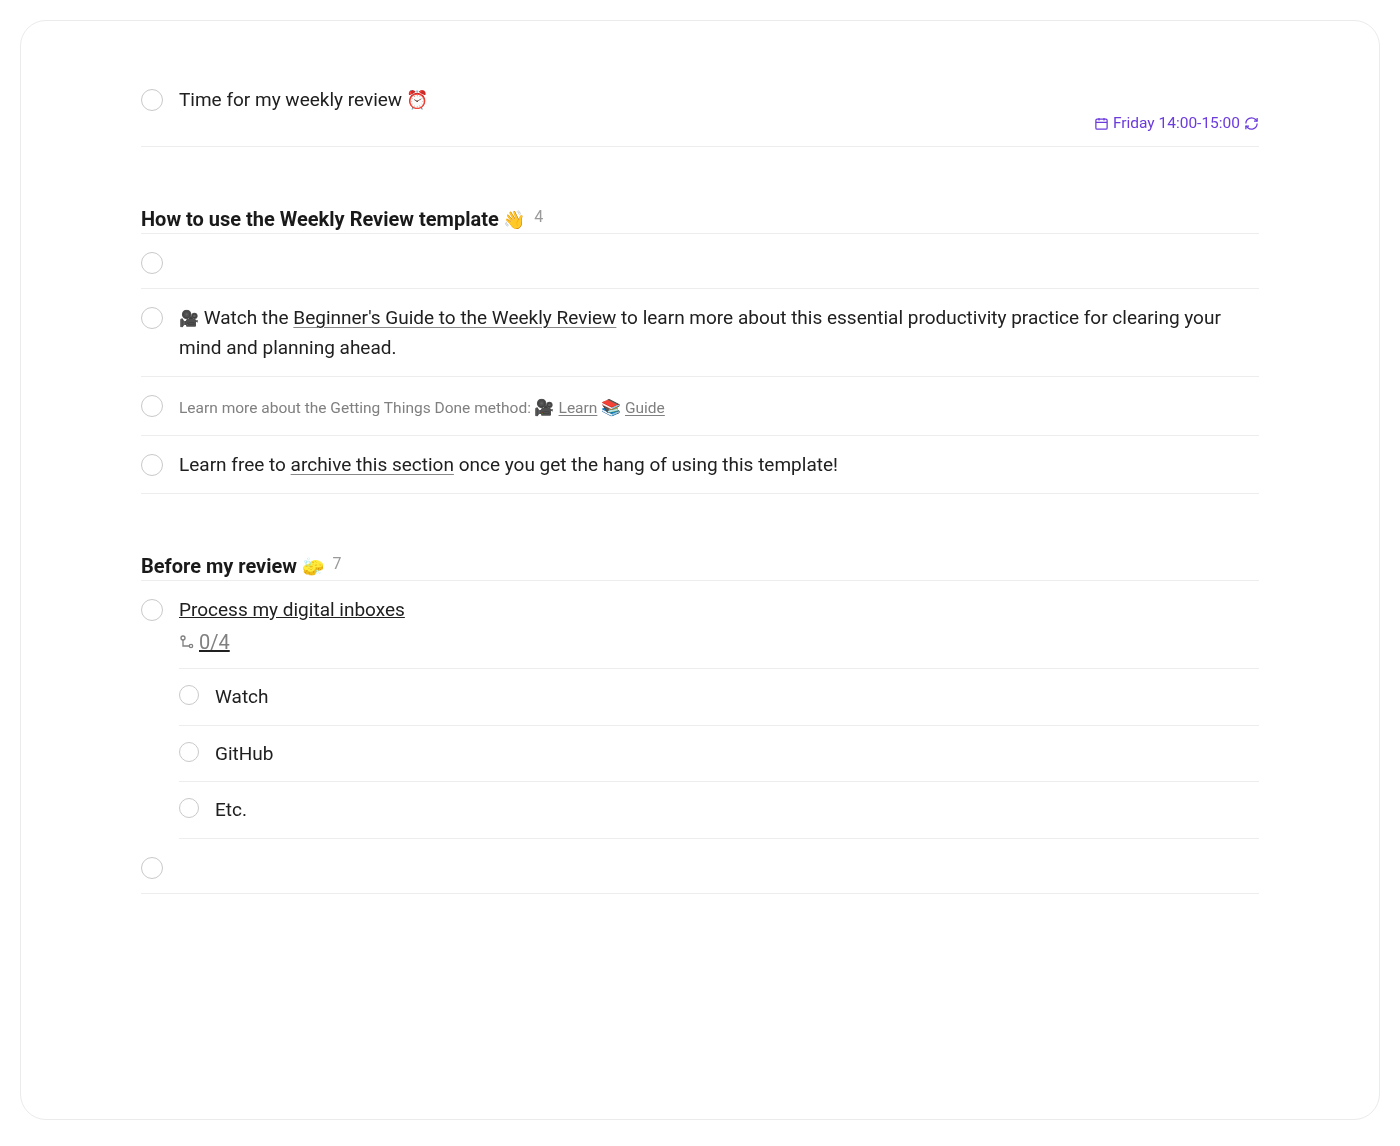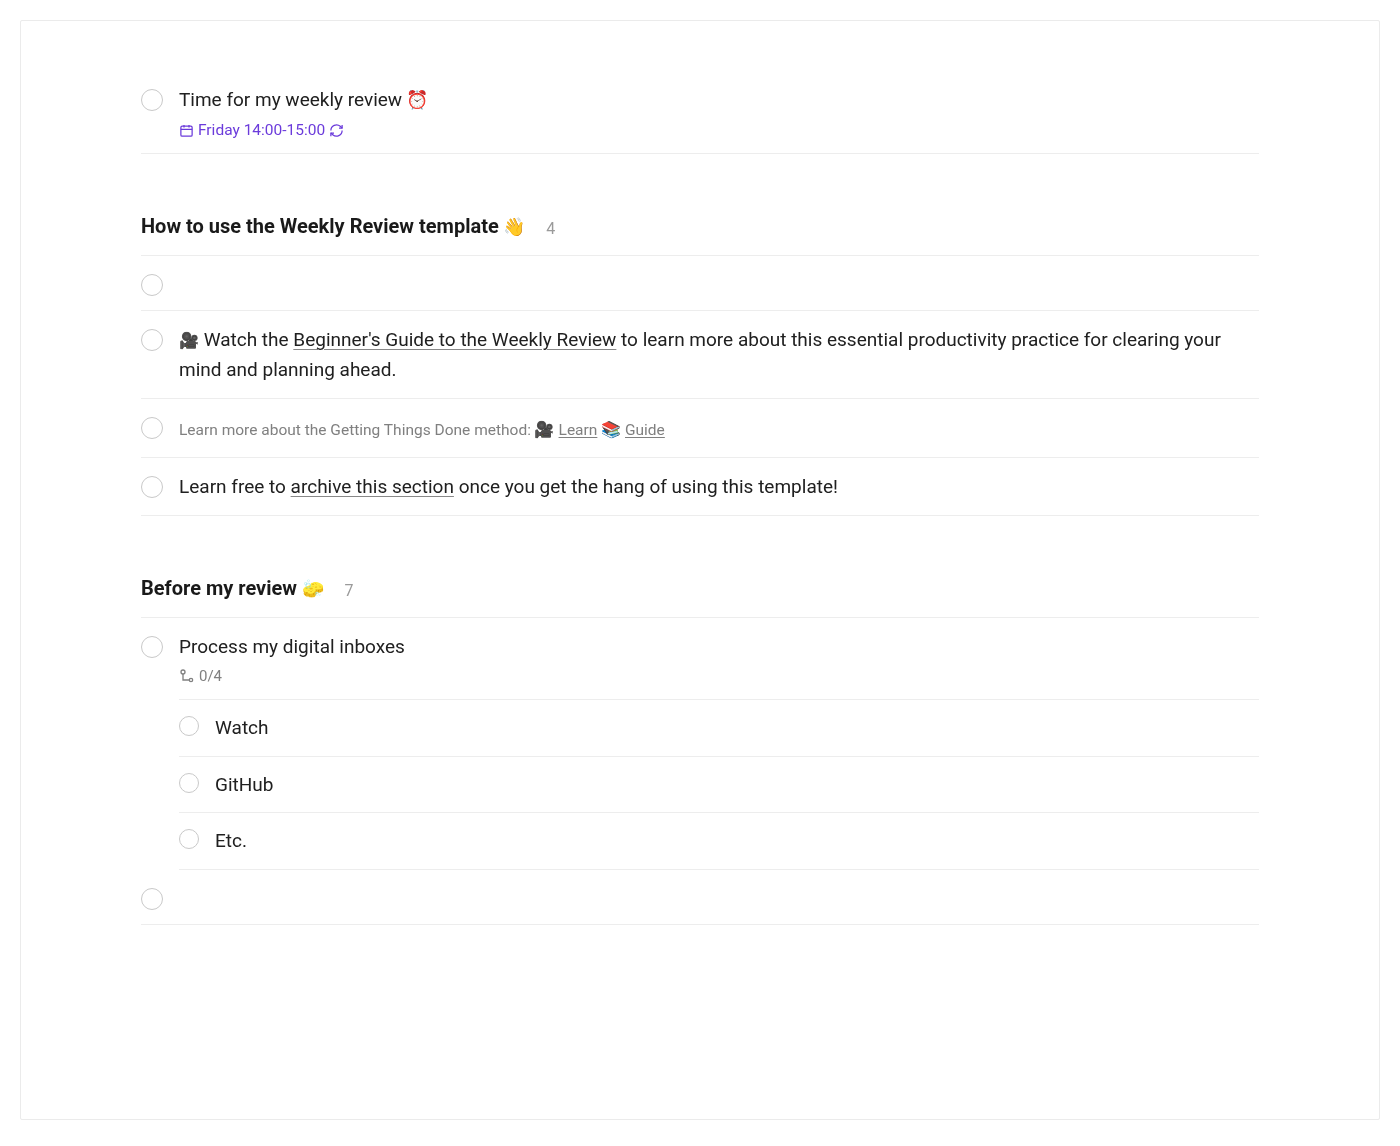--- a/index.html
+++ b/index.html
@@ -5,32 +5,32 @@
   * { box-sizing: border-box; margin: 0; padding: 0; }
   body {
     font-family: -apple-system, BlinkMacSystemFont, "Segoe UI", Roboto, Helvetica, Arial, sans-serif;
     background: #fff;
     padding: 20px;
     color: #202020;
   }
   .card {
     width: 1360px;
     border: 1px solid #ebebeb;
-    border-radius: 2px;
+    border-radius: 26px;
     padding: 50px 120px 0 120px;
     min-height: 1100px;
     overflow: hidden;
   }
   .task-row {
     display: flex;
     align-items: flex-start;
     padding: 14px 0;
     border-bottom: 1px solid #ededed;
   }
-  .task-row.no-border { border-bottom: none; }
+  .task-row.no-border { border-bottom: none; text-decoration: underline; }
   .checkbox {
     flex: 0 0 auto;
     width: 22px;
     height: 22px;
     border: 1.5px solid #c9c9c9;
     border-radius: 50%;
     margin-right: 16px;
     margin-top: 4px;
     background: #fff;
     cursor: pointer;
@@ -52,50 +52,50 @@
     color: #808080;
     margin-top: 5px;
     line-height: 1.5;
   }
   .task-sub .ulink {
     color: #808080;
     text-decoration: underline;
     text-underline-offset: 2px;
   }
   .schedule {
-    margin-top: 7px;
     font-size: 15.5px;
     color: #6b3bdb;
     display: flex;
     align-items: center;
     gap: 4px;
+    justify-content: flex-end;
   }
   .section-header {
     display: flex;
-    align-items: flex-end;
-    gap: 20px;
+    align-items: flex-start;
+    gap: 8px;
     padding-top: 60px;
-    padding-bottom: 17px;
+    padding-bottom: 2px;
     border-bottom: 1px solid #ededed;
   }
   .section-title {
     font-size: 20px;
     font-weight: 700;
     color: #1a1a1a;
   }
   .section-count {
     font-size: 16px;
     color: #9a9a9a;
   }
   .subtask-meta {
     margin-top: 6px;
     display: flex;
     align-items: center;
     gap: 4px;
-    font-size: 15px;
+    font-size: 20px;
     color: #808080;
   }
   .subtasks {
     margin-left: 38px;
   }
   .subtasks .task-row { padding: 13px 0; }
   .subtasks .checkbox { width: 20px; height: 20px; margin-top:3px; }
   .emoji { font-size: 18px; }
   .emoji-sm { font-size: 16px; }
   .cal-icon { display:inline-flex; }

